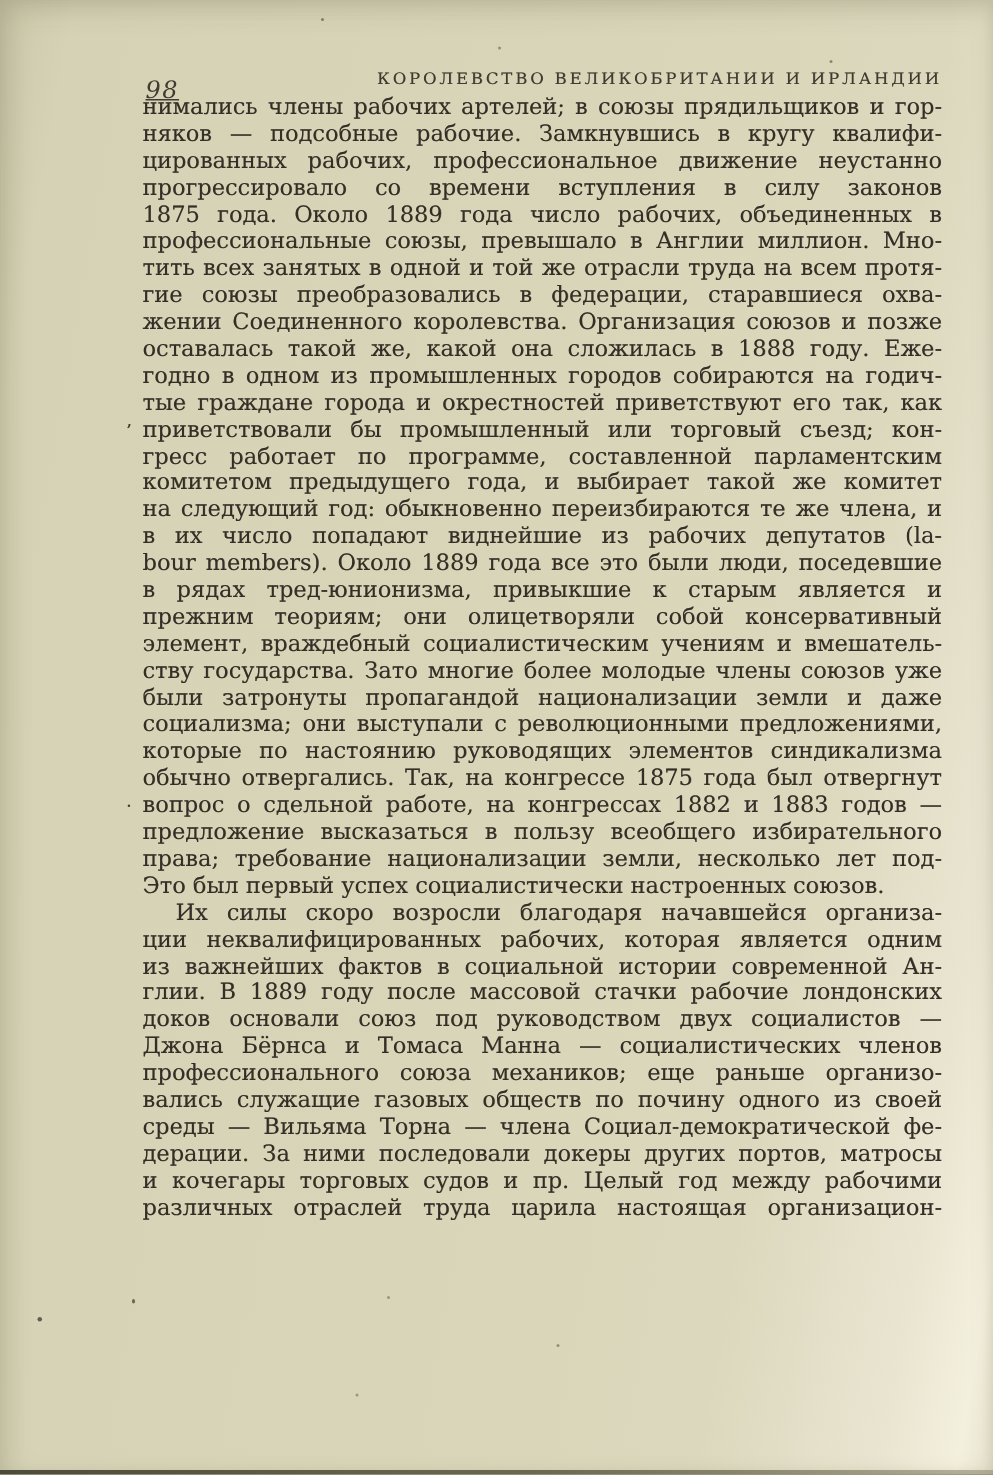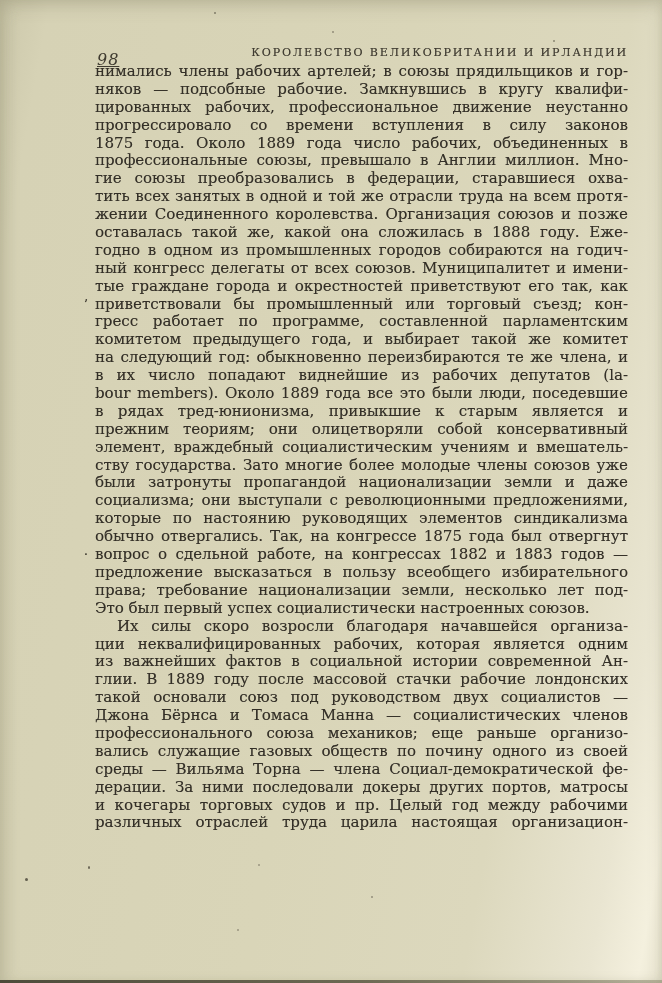--- a/index.html
+++ b/index.html
@@ -50,26 +50,25 @@
     <div class="running-title">КОРОЛЕВСТВО ВЕЛИКОБРИТАНИИ И ИРЛАНДИИ</div>
   </div>
 
   <div class="body-text">
       <div class="line"><span>нимались члены рабочих артелей; в союзы прядильщиков и гор-</span></div>
       <div class="line"><span>няков — подсобные рабочие. Замкнувшись в кругу квалифи-</span></div>
       <div class="line"><span>цированных рабочих, профессиональное движение неустанно</span></div>
       <div class="line"><span>прогрессировало со времени вступления в силу законов</span></div>
       <div class="line"><span>1875 года. Около 1889 года число рабочих, объединенных в</span></div>
       <div class="line"><span>профессиональные союзы, превышало в Англии миллион. Мно-</span></div>
+      <div class="line"><span>тить всех занятых в одной и той же отрасли труда на всем протя-</span></div>
       <div class="line"><span>гие союзы преобразовались в федерации, старавшиеся охва-</span></div>
-      <div class="line"><span>тить всех занятых в одной и той же отрасли труда на всем протя-</span></div>
       <div class="line"><span>жении Соединенного королевства. Организация союзов и позже</span></div>
       <div class="line"><span>оставалась такой же, какой она сложилась в 1888 году. Еже-</span></div>
       <div class="line"><span>годно в одном из промышленных городов собираются на годич-</span></div>
-      <div class="line"><span>ный конгресс делегаты от всех союзов. Муниципалитет и имени-</span></div>
       <div class="line"><span>тые граждане города и окрестностей приветствуют его так, как</span></div>
       <div class="line"><span class="mark">’</span><span>приветствовали бы промышленный или торговый съезд; кон-</span></div>
       <div class="line"><span>гресс работает по программе, составленной </span><span class="it">парламентским</span></div>
       <div class="line"><span class="it">комитетом</span><span> предыдущего года, и выбирает такой же комитет</span></div>
       <div class="line"><span>на следующий год: обыкновенно переизбираются те же члена, и</span></div>
       <div class="line"><span>в их число попадают виднейшие из </span><span class="it">рабочих депутатов (la-</span></div>
       <div class="line"><span class="it">bour members).</span><span> Около 1889 года все это были люди, поседевшие</span></div>
       <div class="line"><span>в рядах тред-юнионизма, привыкшие к старым является и</span></div>
       <div class="line"><span>прежним теориям; они олицетворяли собой консервативный</span></div>
       <div class="line"><span>элемент, враждебный социалистическим учениям и вмешатель-</span></div>
@@ -79,21 +78,21 @@
       <div class="line"><span>которые по настоянию руководящих элементов синдикализма</span></div>
       <div class="line"><span>обычно отвергались. Так, на конгрессе 1875 года был отвергнут</span></div>
       <div class="line"><span class="mark">·</span><span>вопрос о сдельной работе, на конгрессах 1882 и 1883 годов —</span></div>
       <div class="line"><span>предложение высказаться в пользу всеобщего избирательного</span></div>
       <div class="line"><span>права; требование национализации земли, несколько лет под-</span></div>
       <div class="line end"><span>Это был первый успех социалистически настроенных союзов.</span></div>
       <div class="line indent"><span>Их силы скоро возросли благодаря начавшейся организа-</span></div>
       <div class="line"><span>ции неквалифицированных рабочих, которая является одним</span></div>
       <div class="line"><span>из важнейших фактов в социальной истории современной Ан-</span></div>
       <div class="line"><span>глии. В 1889 году после массовой стачки рабочие лондонских</span></div>
-      <div class="line"><span>такой основали союз под руководством двух социалистов —</span></div>
+      <div class="line"><span>доков основали союз под руководством двух социалистов —</span></div>
       <div class="line"><span>Джона Бёрнса и Томаса Манна — социалистических членов</span></div>
       <div class="line"><span>профессионального союза механиков; еще раньше организо-</span></div>
       <div class="line"><span>вались служащие газовых обществ по почину одного из своей</span></div>
       <div class="line"><span>среды — Вильяма Торна — члена Социал-демократической фе-</span></div>
       <div class="line"><span>дерации. За ними последовали докеры других портов, матросы</span></div>
       <div class="line"><span>и кочегары торговых судов и пр. Целый год между рабочими</span></div>
       <div class="line"><span>различных отраслей труда царила настоящая организацион-</span></div>
     </div>
 
   <div class="speck" style="left:214px;top:12px;width:2px;height:2px;opacity:.55"></div>

